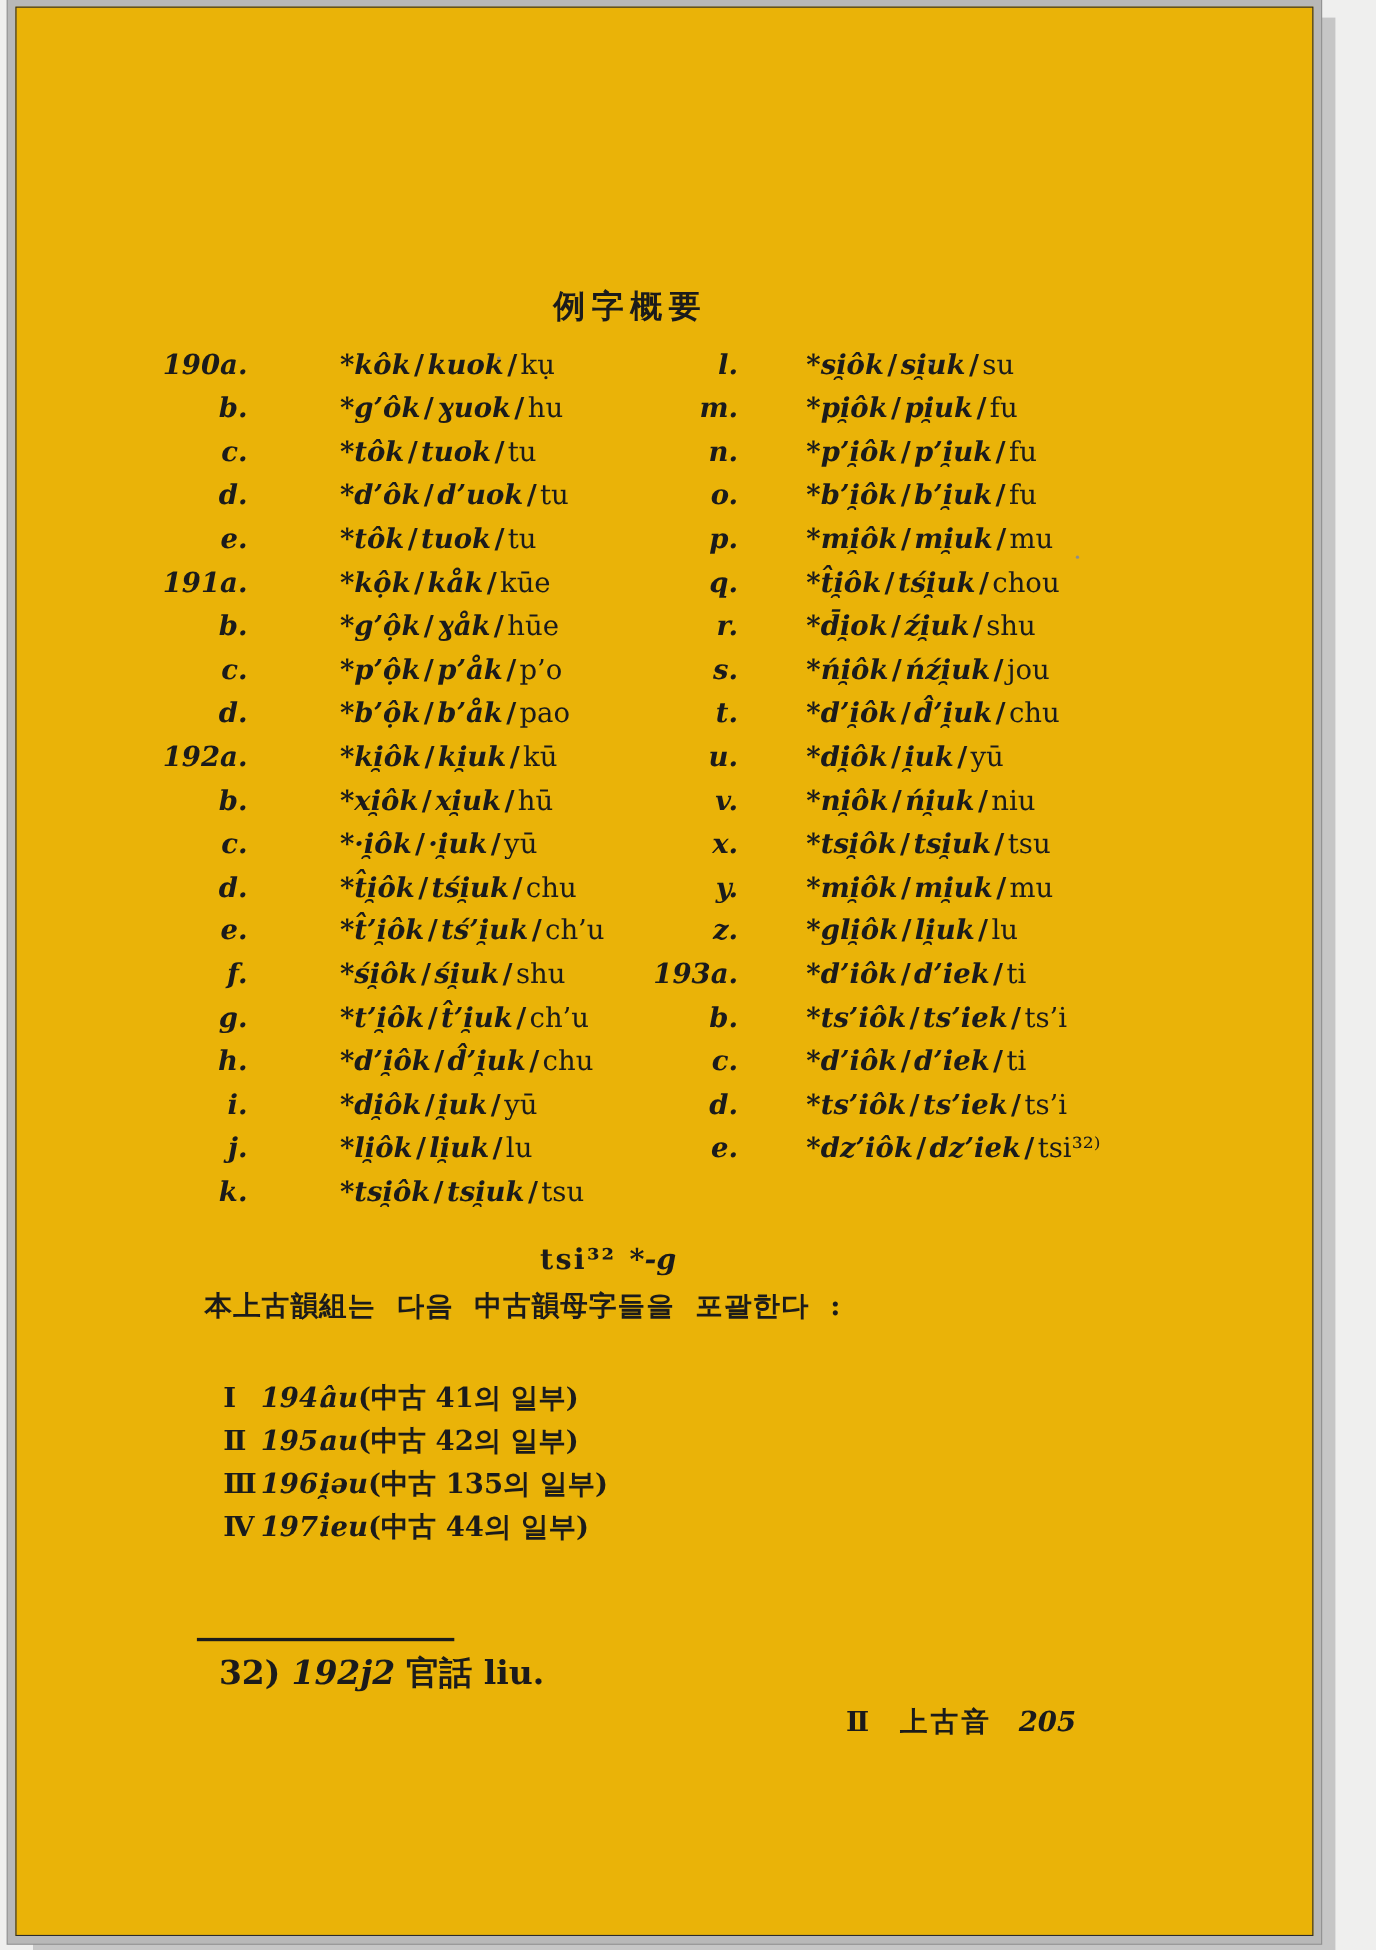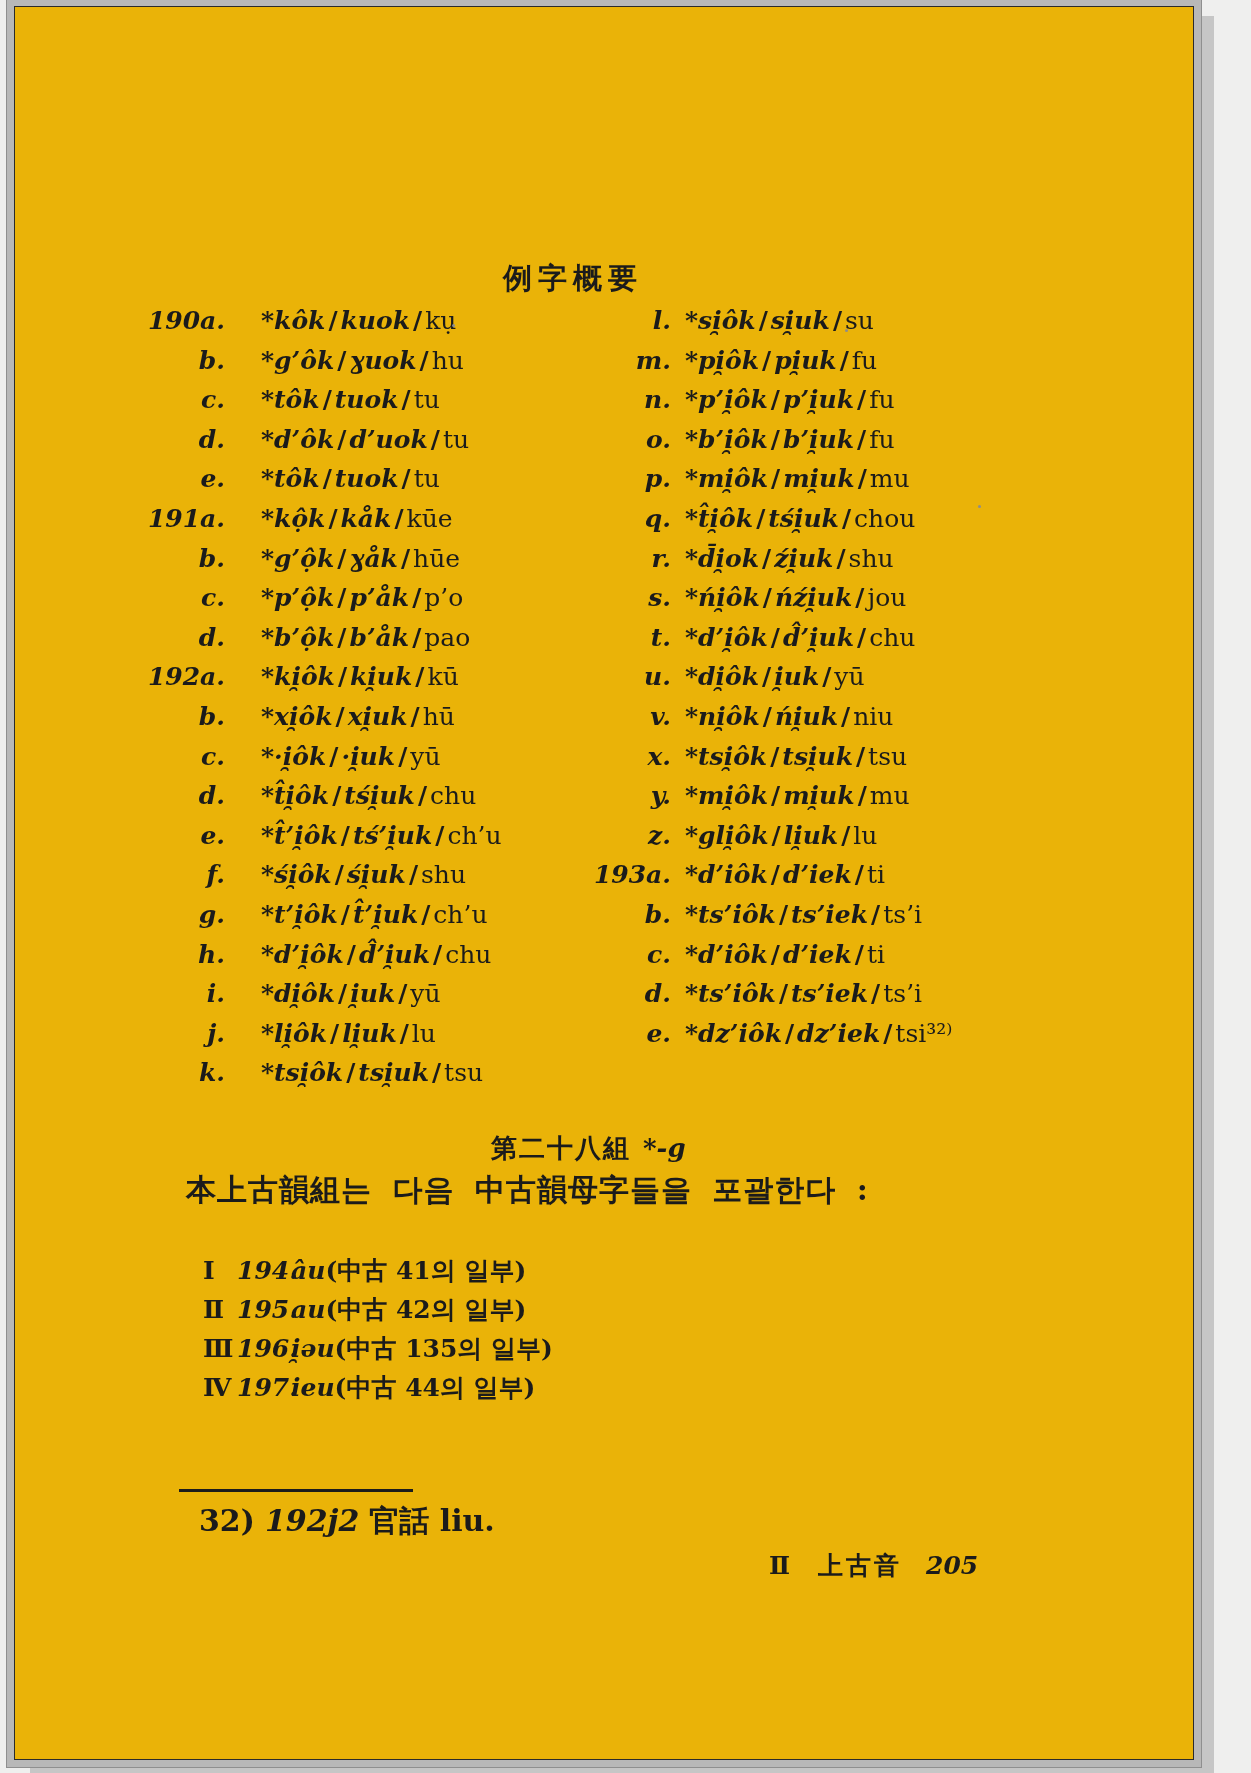--- a/index.html
+++ b/index.html
@@ -17,39 +17,39 @@
     border:1px solid #2b2b2b;
     box-shadow:0 0 0 7px #b8b8b8, 0 0 0 8px #8f8f8f, 18px 12px 0 2px #c6c6c6;
   }
   .page-title{
     position:absolute;left:488px;top:252px;
     font-size:29px;font-weight:bold;letter-spacing:6px;white-space:nowrap;
   }
   .col{position:absolute;top:299px;}
   .col-left{left:0;width:620px;}
   .col-right{left:446px;width:640px;}
-  .ex-row{display:flex;align-items:flex-start;height:39.6px;white-space:nowrap;}
+  .ex-row{display:flex;align-items:flex-end;height:39.6px;white-space:nowrap;gap:48px;}
   .ex-label{
     display:inline-block;width:210px;text-align:right;
     font-style:italic;font-weight:bold;font-size:25px;flex:0 0 210px;
   }
   .col-left .ex-text{margin-left:36px;}
   .col-right .ex-text{margin-left:14px;}
   .ex-text{font-size:25px;}
   .phon{font-style:italic;font-weight:bold;}
   .sep{font-weight:bold;padding:0 3px;}
   .gloss{font-weight:normal;}
   .section-heading{
     position:absolute;left:476px;top:1124px;
     font-size:26px;font-weight:bold;letter-spacing:2px;white-space:nowrap;
   }
   .heading-phon{font-style:italic;margin-left:12px;letter-spacing:0;}
   .intro{
     position:absolute;left:171px;top:1163px;
-    font-size:30px;font-weight:bold;word-spacing:9px;letter-spacing:1px;white-space:nowrap;
+    font-size:25px;font-weight:bold;word-spacing:9px;letter-spacing:1px;white-space:nowrap;
   }
   .groups{position:absolute;left:188px;top:1247px;}
   .group-row{height:39px;display:flex;align-items:baseline;font-size:25px;font-weight:bold;white-space:nowrap;}
   .g-numeral{display:inline-block;width:28px;}
   .g-number{display:inline-block;width:54px;font-style:italic;margin-left:6px;}
   .g-rhyme{font-style:italic;}
   .footnote-rule{
     position:absolute;left:164px;top:1482px;width:234px;height:3px;background:#1c1c1c;
   }
   .footnote{position:absolute;left:184px;top:1494px;font-size:30px;font-weight:bold;white-space:nowrap;}
@@ -225,21 +225,21 @@
         <span class="ex-label">d.</span>
         <span class="ex-text"><span class="phon">*ts’iôk</span><span class="sep">/</span><span class="phon">ts’iek</span><span class="sep">/</span><span class="gloss">ts’i</span></span>
       </div>
       <div class="ex-row">
         <span class="ex-label">e.</span>
         <span class="ex-text"><span class="phon">*dz’iôk</span><span class="sep">/</span><span class="phon">dz’iek</span><span class="sep">/</span><span class="gloss">tsi³²⁾</span></span>
       </div>
     </div>
 
   <div class="section-heading">
-    <span>第二十八組</span><span class="heading-phon">*-g</span>
+    <span>tsi³²</span><span class="heading-phon">*-g</span>
   </div>
 
   <div class="intro">本上古韻組는 다음 中古韻母字들을 포괄한다 :</div>
 
   <div class="groups">
       <div class="group-row">
         <span class="g-numeral">Ⅰ</span>
         <span class="g-number">194.</span>
         <span class="g-rhyme">âu</span>
         <span class="g-note">(中古 41의 일부)</span>

